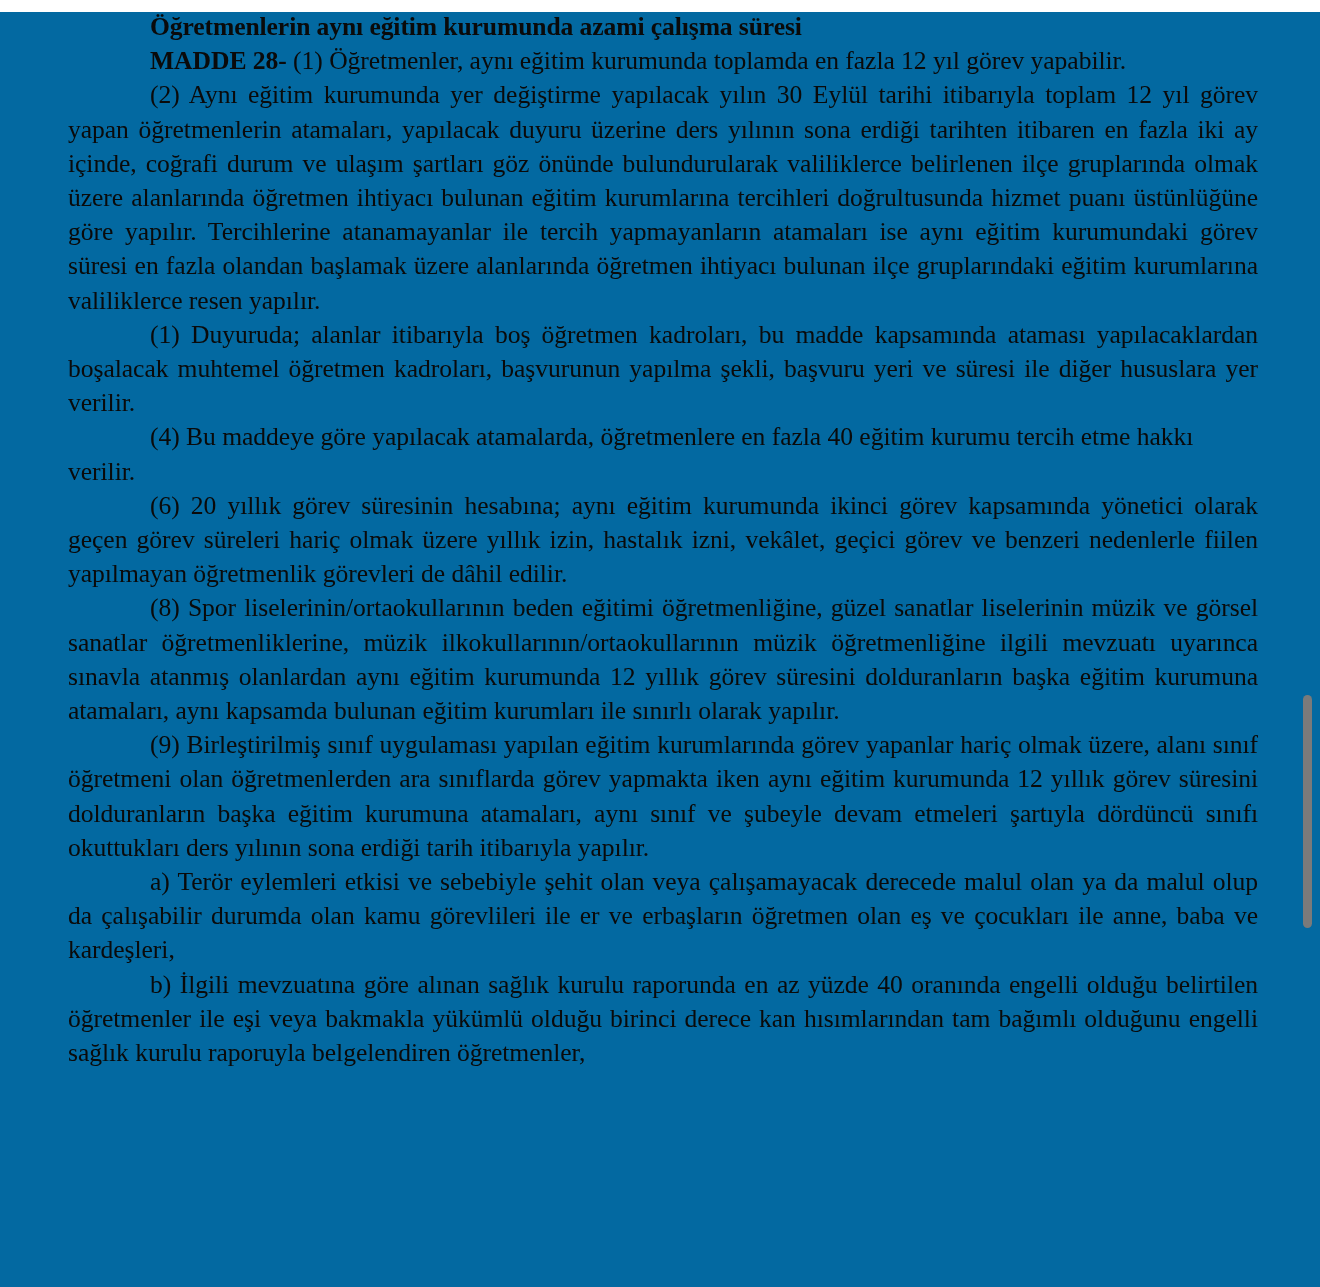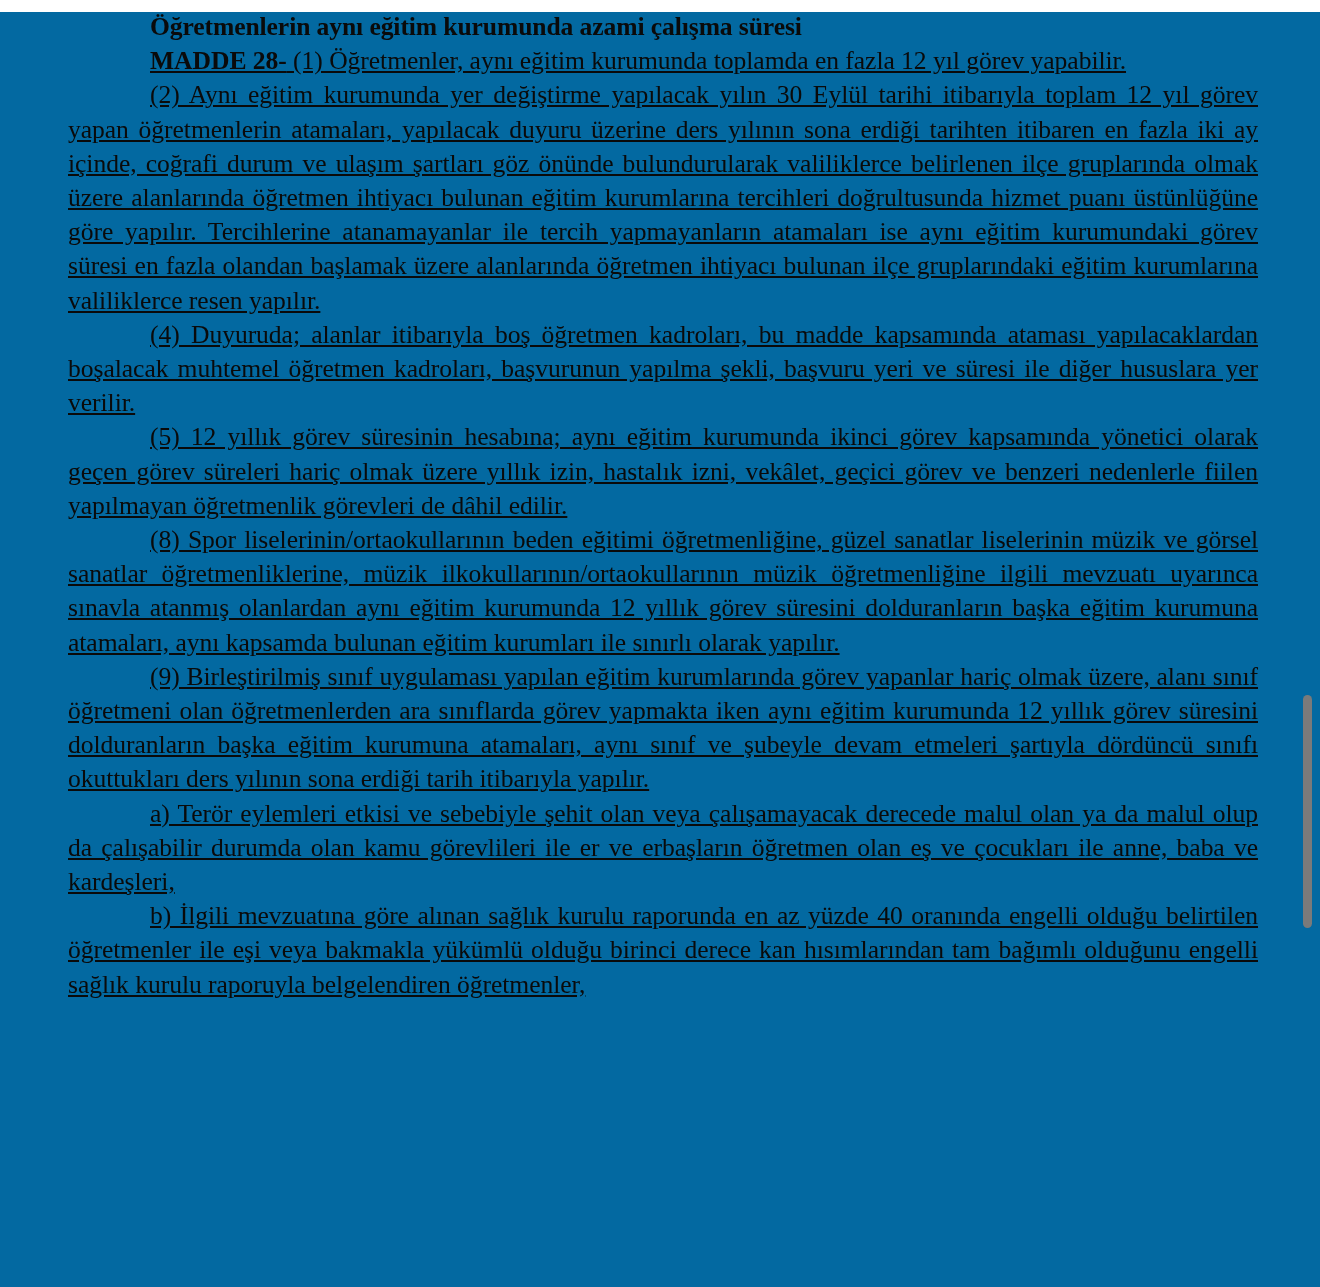--- a/index.html
+++ b/index.html
@@ -47,21 +47,20 @@
 
   p.para {
     margin: 0;
     font-size: 25.6px;
     line-height: 34.2px;
     text-align: justify;
     text-indent: 82px;
     letter-spacing: -0.05px;
     word-spacing: 0px;
     hyphens: none;
-    text-decoration: underline;
   }
 
   p.para.nojustify {
     text-align: left;
   }
 
   .article-label {
     font-weight: bold;
   }
 
@@ -89,25 +88,26 @@
 
 <div id="doc-viewport">
   <div id="doc-page">
 
     <h1 class="heading">Öğretmenlerin aynı eğitim kurumunda azami çalışma süresi</h1>
 
     <p class="para nojustify"><span class="article-label">MADDE 28-</span><span> (1) Öğretmenler, aynı eğitim kurumunda toplamda en fazla 12 yıl görev yapabilir.</span></p>
 
     <p class="para">(2) Aynı eğitim kurumunda yer değiştirme yapılacak yılın 30 Eylül tarihi itibarıyla toplam 12 yıl görev yapan öğretmenlerin atamaları, yapılacak duyuru üzerine ders yılının sona erdiği tarihten itibaren en fazla iki ay içinde, coğrafi durum ve ulaşım şartları göz önünde bulundurularak valiliklerce belirlenen ilçe gruplarında olmak üzere alanlarında öğretmen ihtiyacı bulunan eğitim kurumlarına tercihleri doğrultusunda hizmet puanı üstünlüğüne göre yapılır. Tercihlerine atanamayanlar ile tercih yapmayanların atamaları ise aynı eğitim kurumundaki görev süresi en fazla olandan başlamak üzere alanlarında öğretmen ihtiyacı bulunan ilçe gruplarındaki eğitim kurumlarına valiliklerce resen yapılır.</p>
 
-    <p class="para">(4) Duyuruda; alanlar itibarıyla boş öğretmen kadroları, bu madde kapsamında ataması yapılacaklardan boşalacak muhtemel öğretmen kadroları, başvurunun yapılma şekli, başvuru yeri ve süresi ile diğer hususlara yer verilir.</p>
+    <p class="para">(1) Duyuruda; alanlar itibarıyla boş öğretmen kadroları, bu madde kapsamında ataması yapılacaklardan boşalacak muhtemel öğretmen kadroları, başvurunun yapılma şekli, başvuru yeri ve süresi ile diğer hususlara yer verilir.</p>
+
+    <p class="para nojustify">(4) Bu maddeye göre yapılacak atamalarda, öğretmenlere en fazla 40 eğitim kurumu tercih etme hakkı verilir.</p>
 
 
-
-    <p class="para">(5) 12 yıllık görev süresinin hesabına; aynı eğitim kurumunda ikinci görev kapsamında yönetici olarak geçen görev süreleri hariç olmak üzere yıllık izin, hastalık izni, vekâlet, geçici görev ve benzeri nedenlerle fiilen yapılmayan öğretmenlik görevleri de dâhil edilir.</p>
+    <p class="para">(6) 20 yıllık görev süresinin hesabına; aynı eğitim kurumunda ikinci görev kapsamında yönetici olarak geçen görev süreleri hariç olmak üzere yıllık izin, hastalık izni, vekâlet, geçici görev ve benzeri nedenlerle fiilen yapılmayan öğretmenlik görevleri de dâhil edilir.</p>
 
 
     <p class="para">(8) Spor liselerinin/ortaokullarının beden eğitimi öğretmenliğine, güzel sanatlar liselerinin müzik ve görsel sanatlar öğretmenliklerine, müzik ilkokullarının/ortaokullarının müzik öğretmenliğine ilgili mevzuatı uyarınca sınavla atanmış olanlardan aynı eğitim kurumunda 12 yıllık görev süresini dolduranların başka eğitim kurumuna atamaları, aynı kapsamda bulunan eğitim kurumları ile sınırlı olarak yapılır.</p>
 
     <p class="para">(9) Birleştirilmiş sınıf uygulaması yapılan eğitim kurumlarında görev yapanlar hariç olmak üzere, alanı sınıf öğretmeni olan öğretmenlerden ara sınıflarda görev yapmakta iken aynı eğitim kurumunda 12 yıllık görev süresini dolduranların başka eğitim kurumuna atamaları, aynı sınıf ve şubeyle devam etmeleri şartıyla dördüncü sınıfı okuttukları ders yılının sona erdiği tarih itibarıyla yapılır.</p>
 
 
 
     <p class="para">a) Terör eylemleri etkisi ve sebebiyle şehit olan veya çalışamayacak derecede malul olan ya da malul olup da çalışabilir durumda olan kamu görevlileri ile er ve erbaşların öğretmen olan eş ve çocukları ile anne, baba ve kardeşleri,</p>
 

